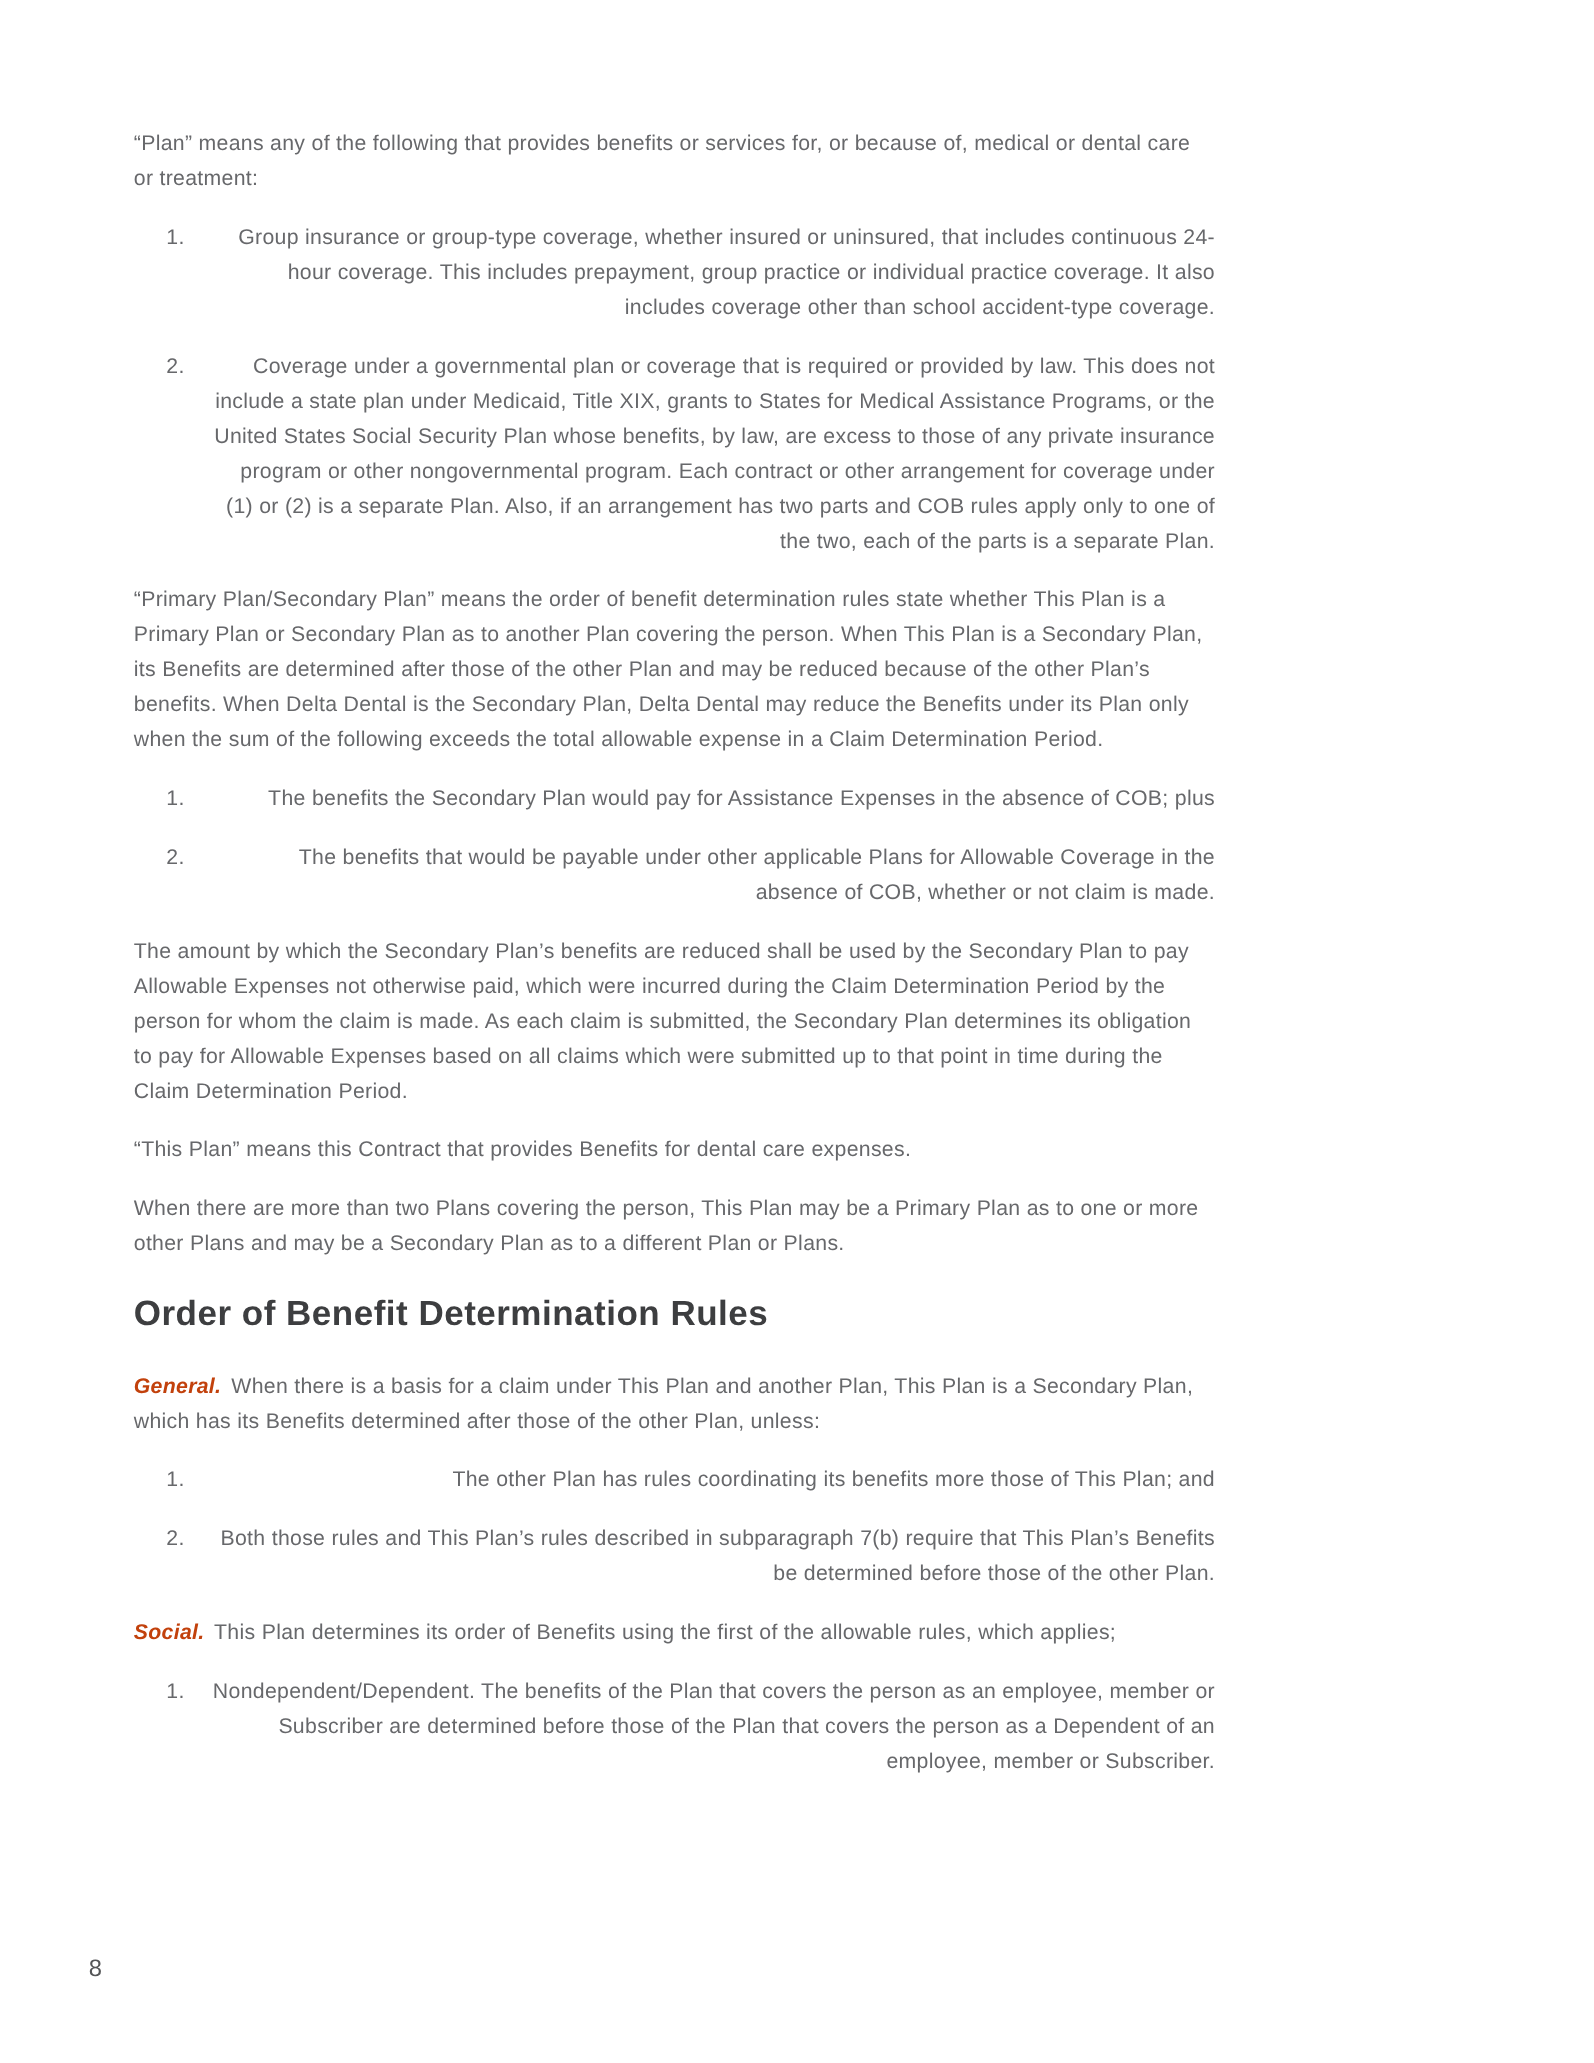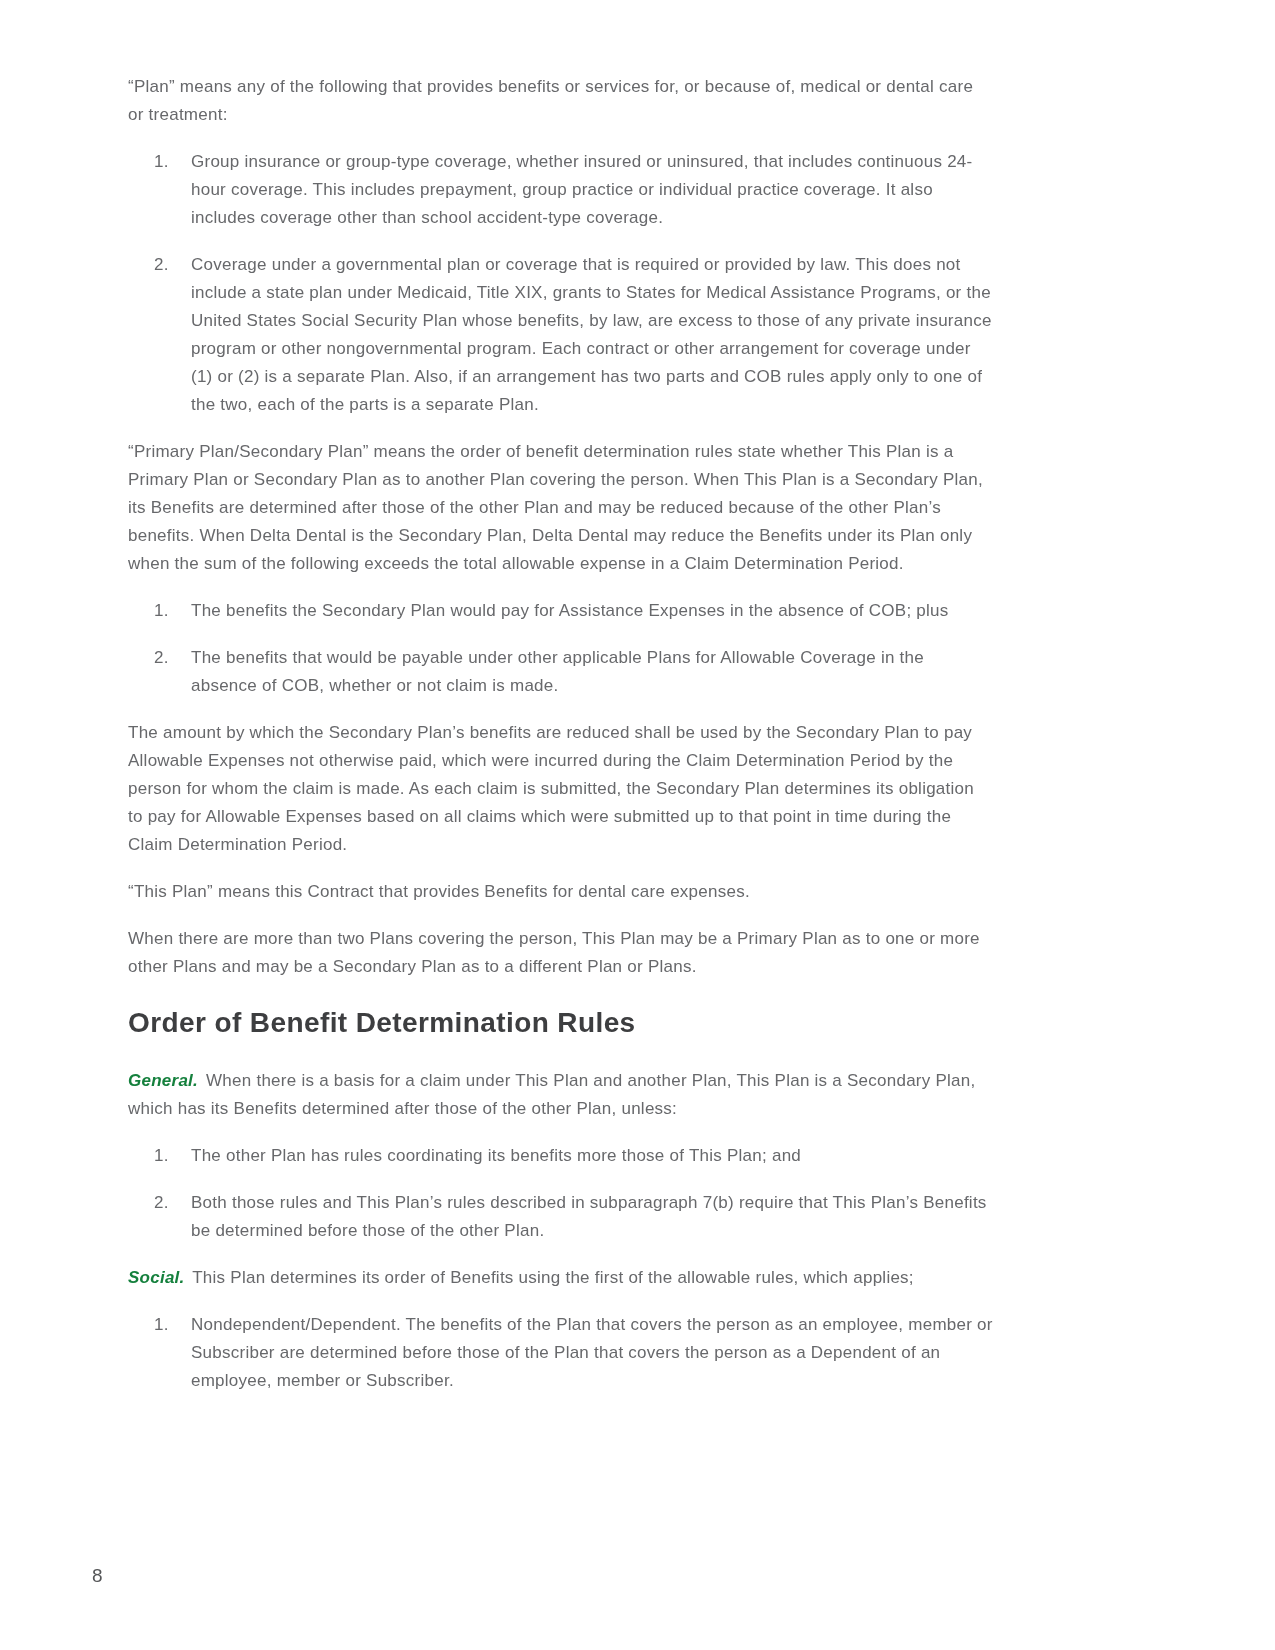--- a/index.html
+++ b/index.html
@@ -9,53 +9,52 @@
     background: #ffffff;
     font-family: "Liberation Sans", sans-serif;
     position: relative;
     overflow: hidden;
   }
   .page {
     position: relative;
     width: 1080px;
     height: 1650px;
     box-sizing: border-box;
-    padding: 73px 108px 0 107px;
-    margin-left: 21px;
+    padding: 101px 108px 0 107px;
   }
   .body-text, .list-item .txt, .list-item .num {
     font-size: 17px;
     line-height: 28px;
     color: #67686b;
     letter-spacing: 0.25px;
   }
   p.body-text { margin: 0 0 19px 0; }
   .olist { margin: 8px 0 19px 0; }
   .list-item {
     display: flex;
     margin: 0 0 19px 0;
   }
   .list-item:last-child { margin-bottom: 0; }
   .list-item .num {
     flex: 0 0 37px;
     margin-left: 26px;
   }
-  .list-item .txt { flex: 1; }
+  .list-item .txt { flex: 1; text-align: right; }
   h2.section-heading {
     font-size: 28px;
     line-height: 28px;
     font-weight: 700;
     color: #3d3e40;
     letter-spacing: 0.4px;
     margin: 28px 0 30px 0;
   }
   .lead-label {
     font-weight: 700;
     font-style: italic;
-    color: #15803d;
+    color: #c2410c;
     margin-right: 3px;
   }
   .page-number {
     position: absolute;
     left: 71px;
     top: 1562px;
     font-size: 19px;
     line-height: 28px;
     color: #545557;
     letter-spacing: 0.2px;

